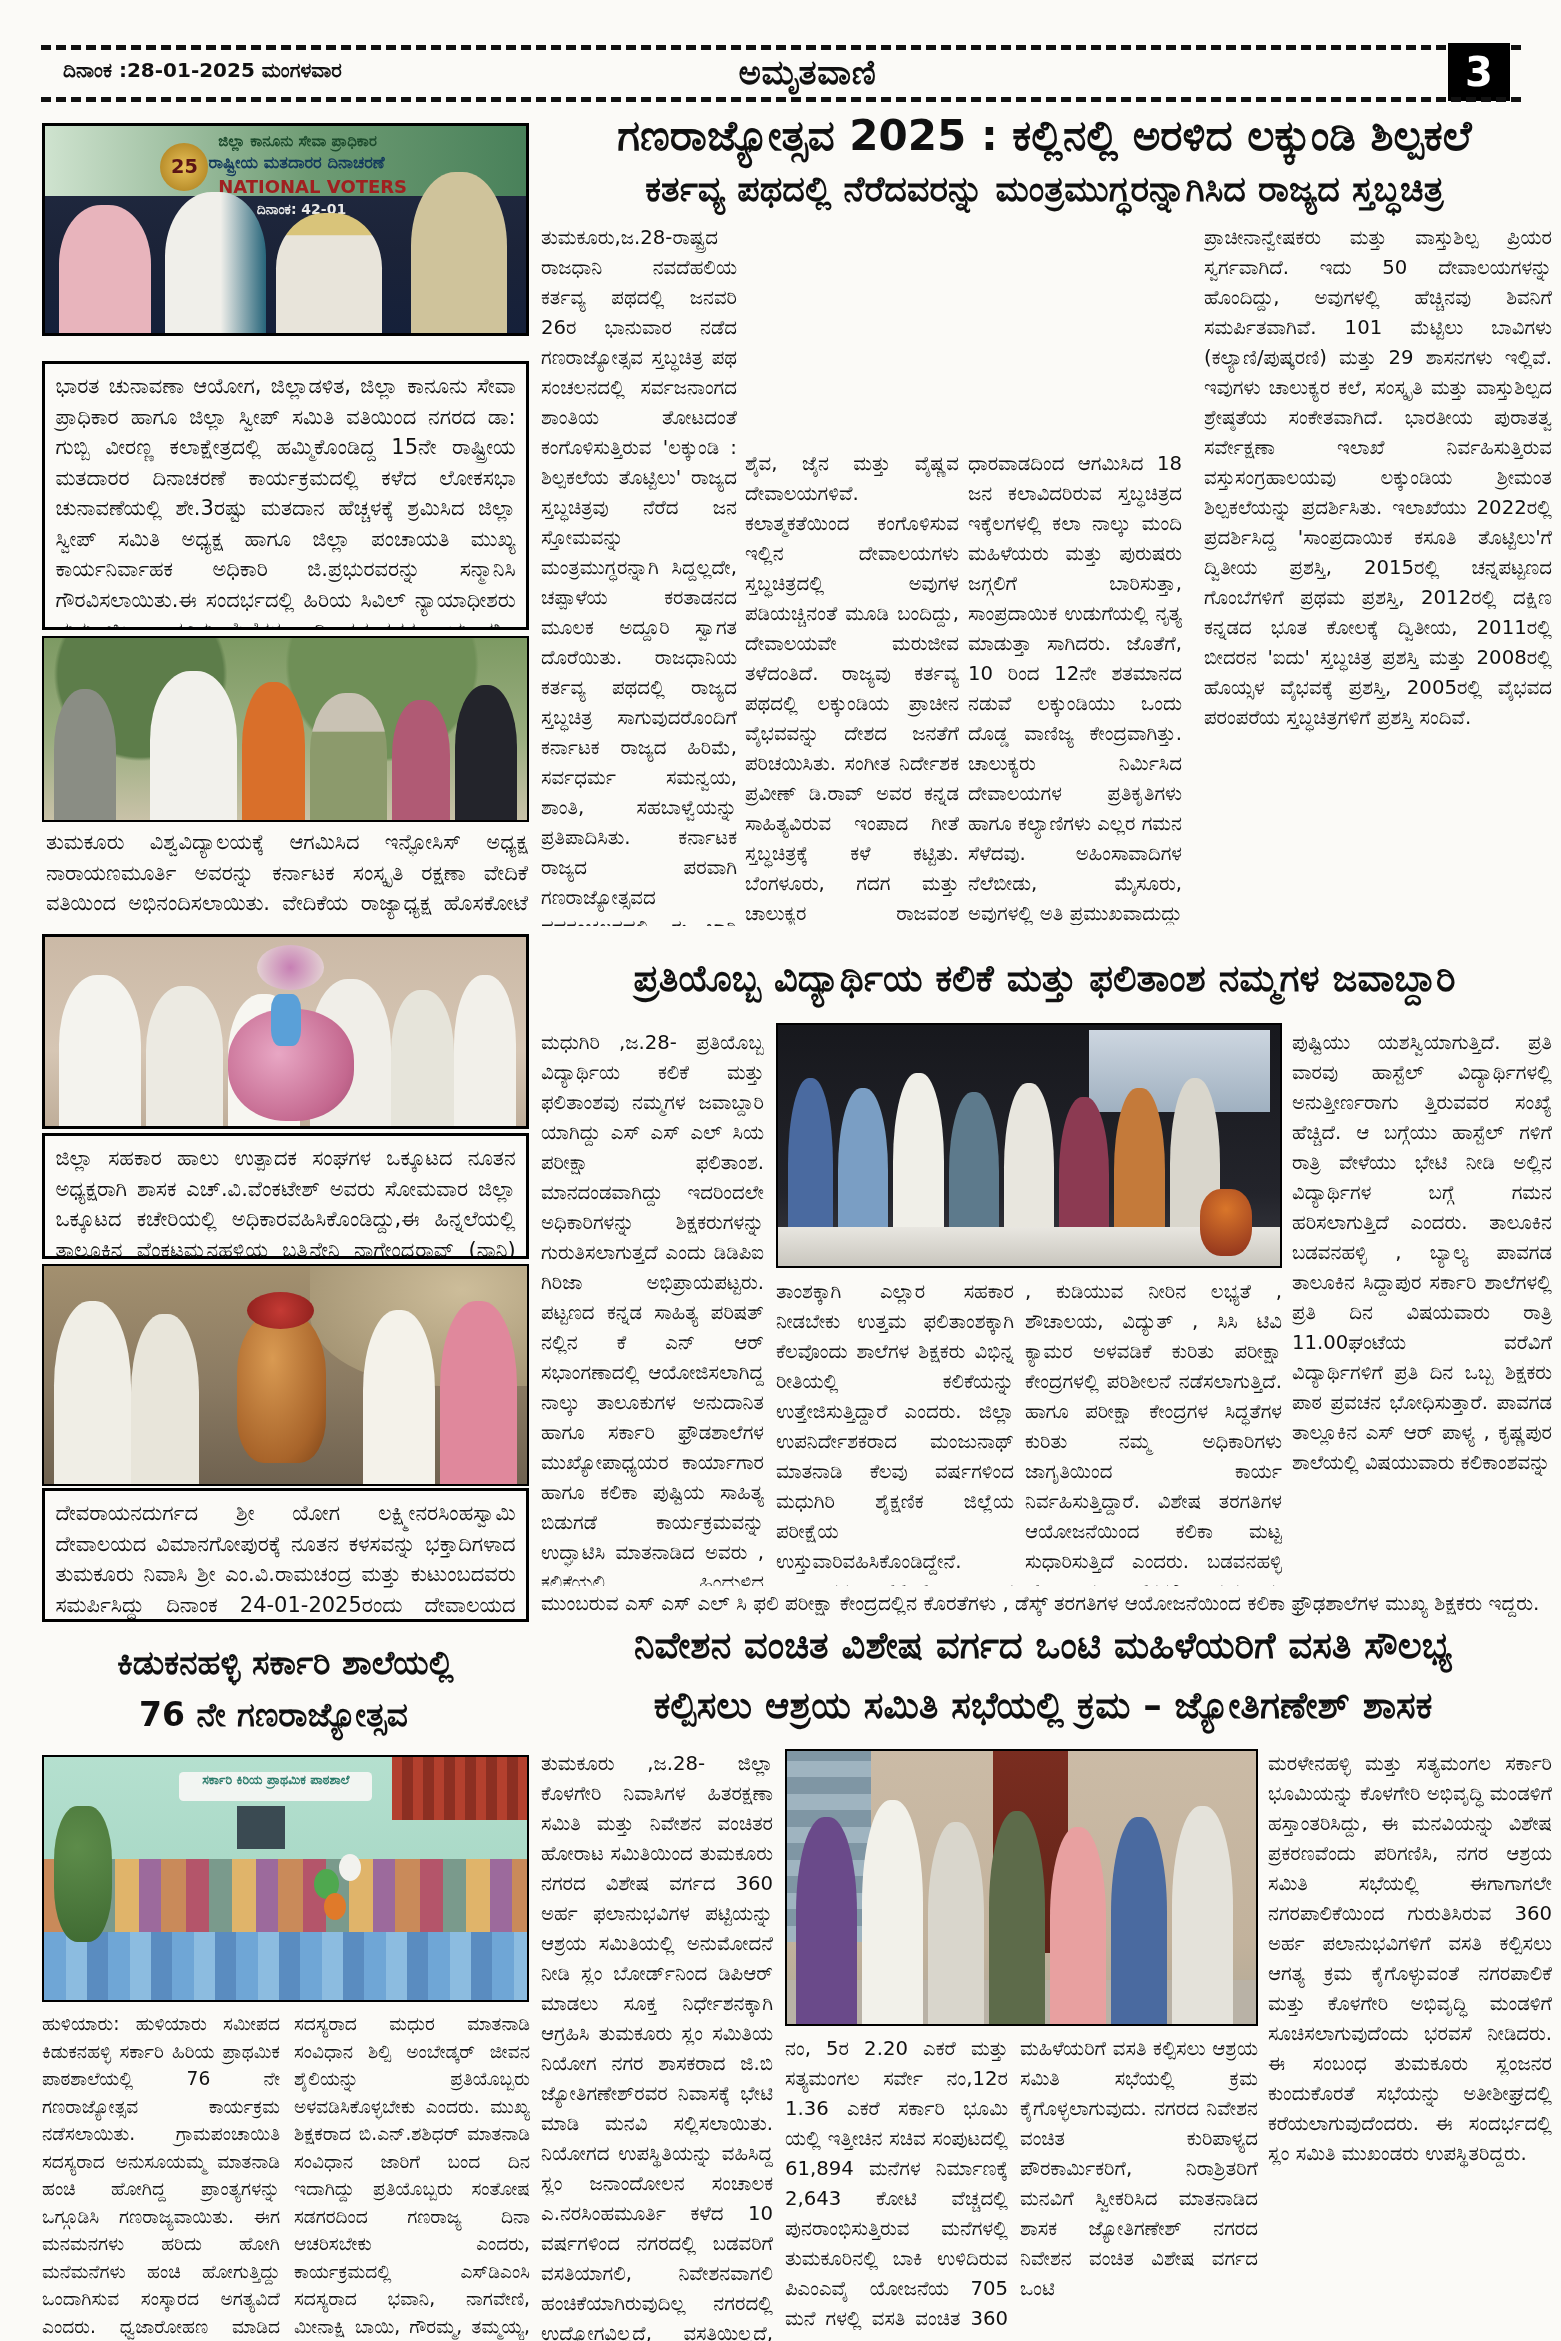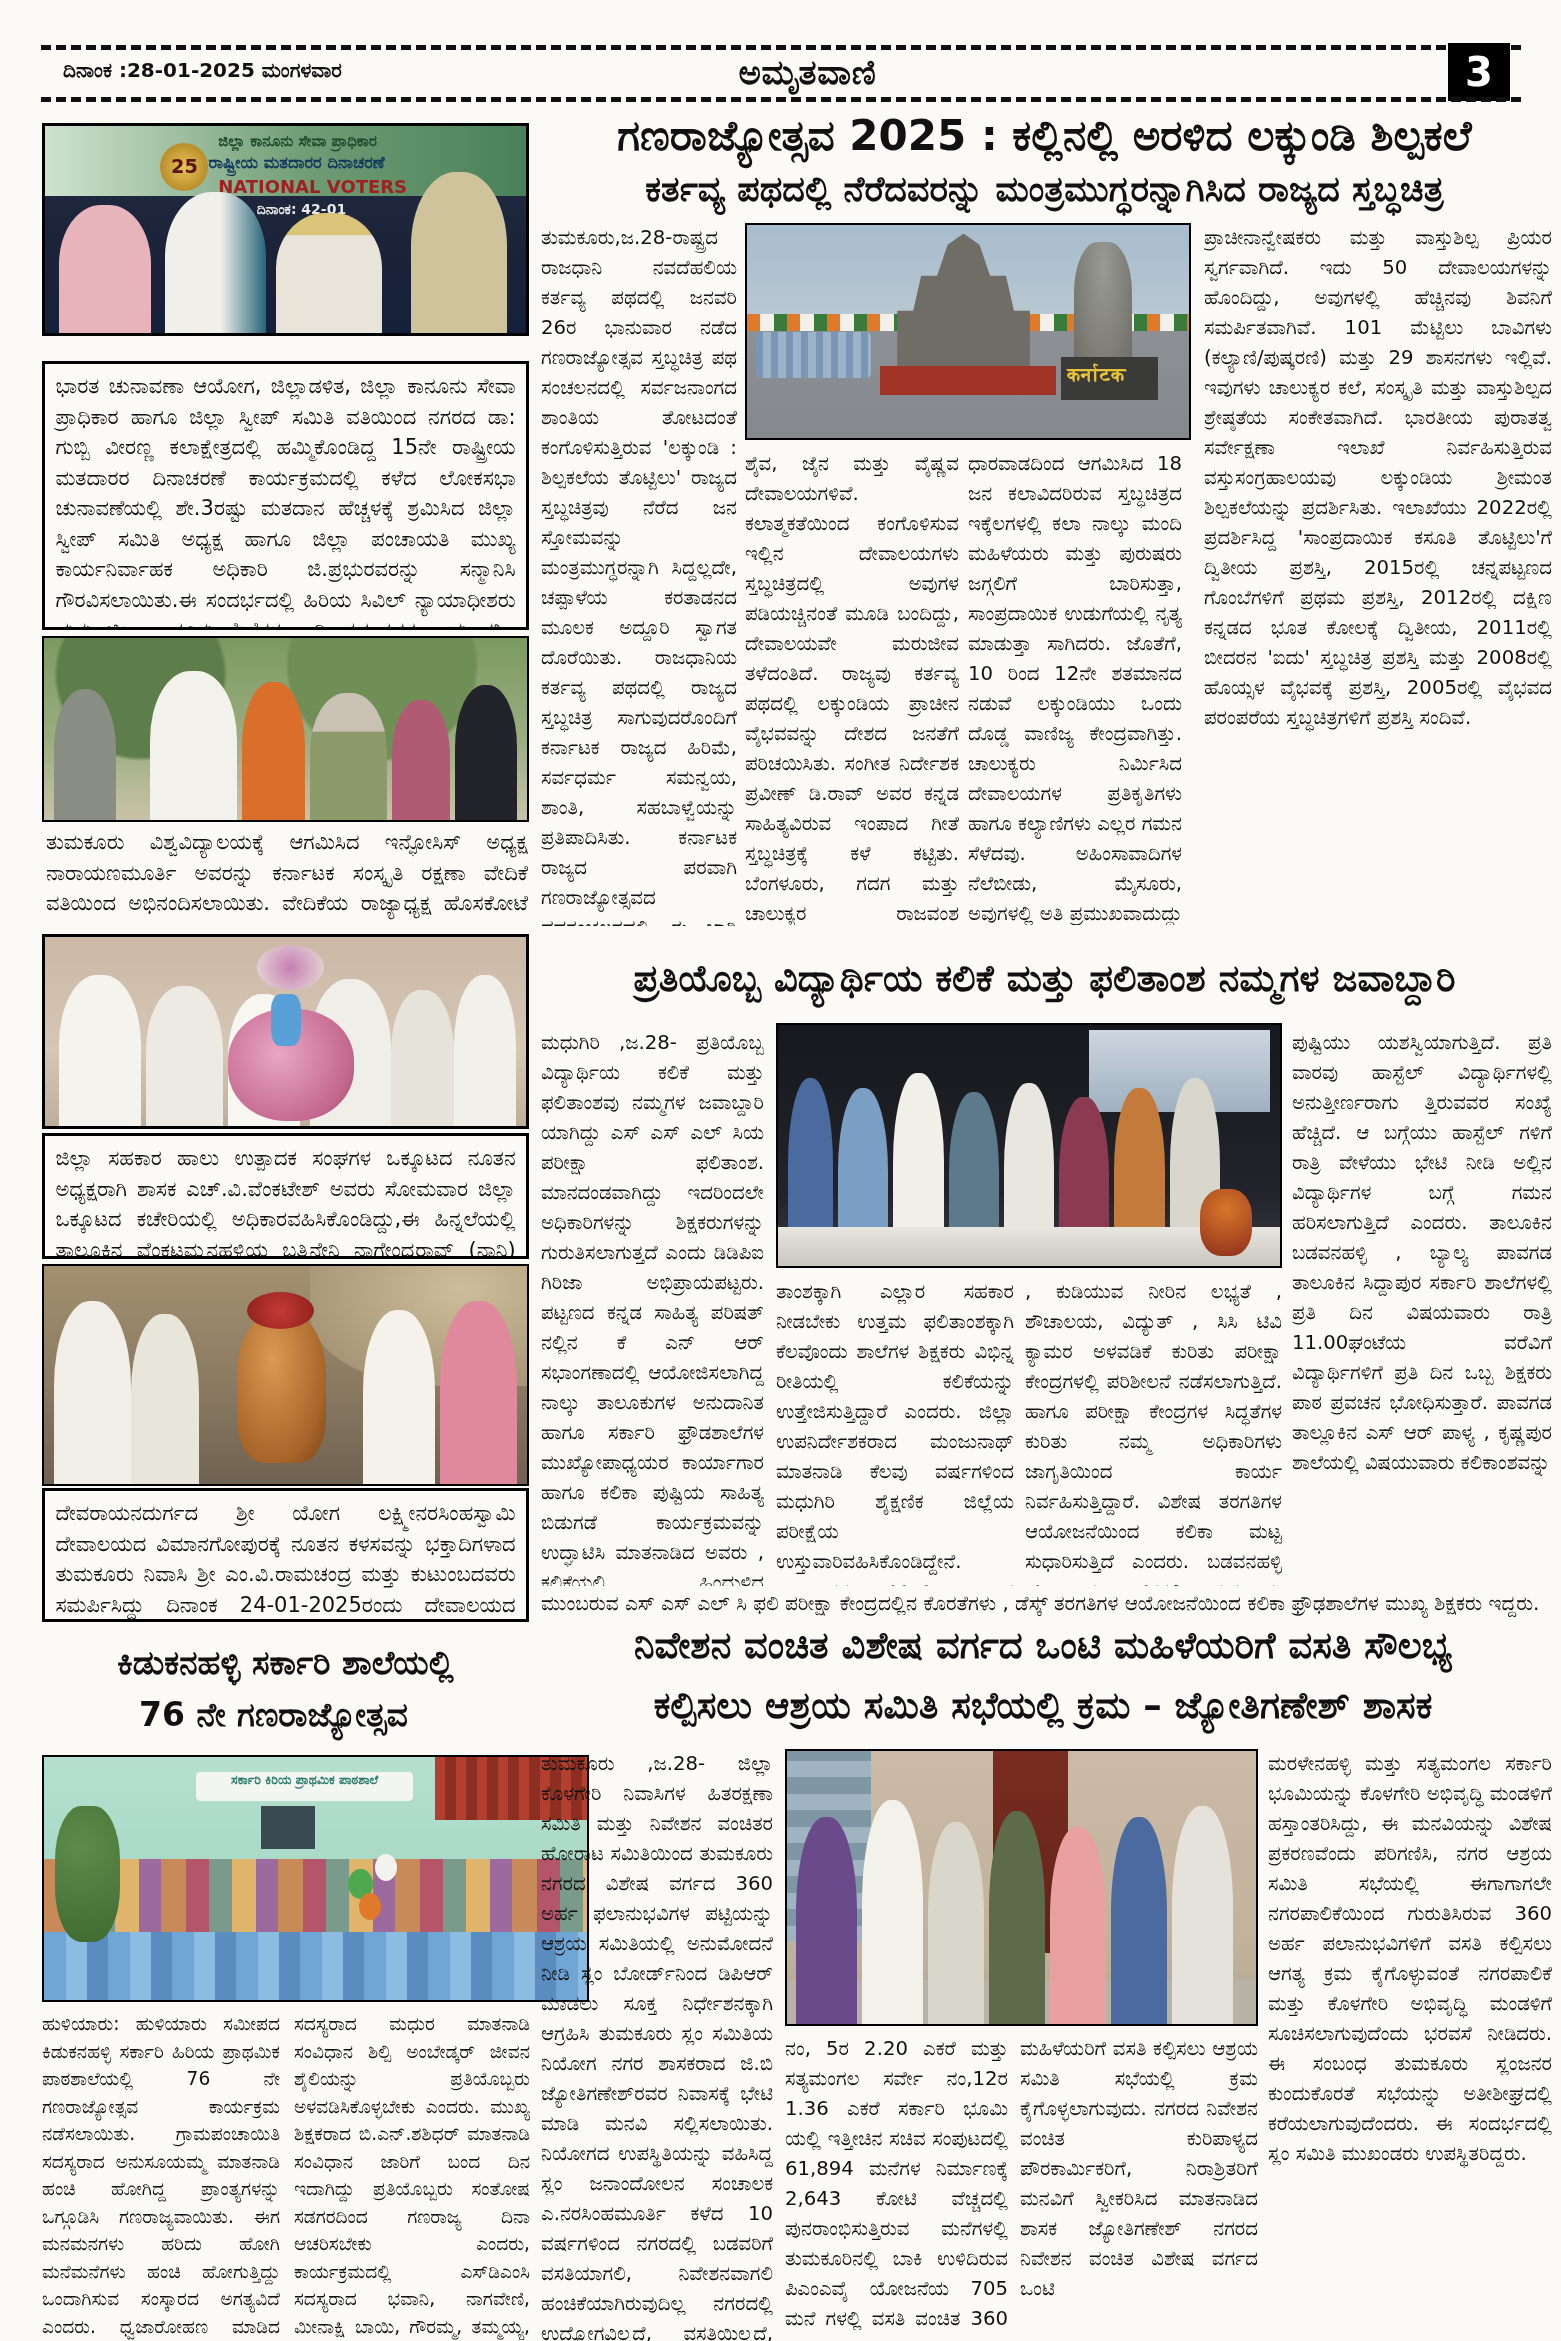--- a/index.html
+++ b/index.html
@@ -97,29 +97,20 @@
     <div class="fig" style="left:66%;width:15%;height:80%;background:#f4f2ea;"></div>
     <div class="fig" style="left:82%;width:16%;height:84%;background:#e0889c;"></div>
     <div class="abs" style="left:40%;top:22%;width:89px;height:149px;background:radial-gradient(ellipse at 40% 30%,#d99a52,#a8642a 70%,#7c4418);border-radius:40% 40% 30% 30%;"></div>
     <div class="abs" style="left:42%;top:12%;width:67px;height:37px;border-radius:50%;background:radial-gradient(circle,#c43a34,#8c1f1c);"></div>
   </div>
 
   <div class="abs frame cap pad" style="left:42px;top:1488px;width:487px;height:134px;">ದೇವರಾಯನದುರ್ಗದ ಶ್ರೀ ಯೋಗ ಲಕ್ಷ್ಮೀನರಸಿಂಹಸ್ವಾಮಿ ದೇವಾಲಯದ ವಿಮಾನಗೋಪುರಕ್ಕೆ ನೂತನ ಕಳಸವನ್ನು ಭಕ್ತಾದಿಗಳಾದ ತುಮಕೂರು ನಿವಾಸಿ ಶ್ರೀ ಎಂ.ವಿ.ರಾಮಚಂದ್ರ ಮತ್ತು ಕುಟುಂಬದವರು ಸಮರ್ಪಿಸಿದ್ದು ದಿನಾಂಕ 24-01-2025ರಂದು ದೇವಾಲಯದ ಕಾರ್ಯನಿರ್ವಾಹಕ ಅಧಿಕಾರಿ ಶ್ರೀ ಎಸ್.ಟಿ.ಸುನೀಲ್ ಕುಮಾರ್, ಅರ್ಚಕರು, ಭಕ್ತಾದಿಗಳು, ಗ್ರಾಮಸ್ಥರ ಸಮ್ಮುಖದಲ್ಲಿ ದೇವಾಲಯದ ಮತ್ತು ದಾನಿಗಳ ವತಿಯಿಂದ ಕುಂಭಾಭೀಷೇಕ ನೇರವೇರಿಸಲಾಯಿತು.</div>
 
   <div class="abs txt" style="left:541px;top:223px;width:196px;height:703px;">ತುಮಕೂರು,ಜ.28-ರಾಷ್ಟ್ರದ ರಾಜಧಾನಿ ನವದೆಹಲಿಯ ಕರ್ತವ್ಯ ಪಥದಲ್ಲಿ ಜನವರಿ 26ರ ಭಾನುವಾರ ನಡೆದ ಗಣರಾಜ್ಯೋತ್ಸವ ಸ್ತಬ್ಧಚಿತ್ರ ಪಥ ಸಂಚಲನದಲ್ಲಿ ಸರ್ವಜನಾಂಗದ ಶಾಂತಿಯ ತೋಟದಂತೆ ಕಂಗೊಳಿಸುತ್ತಿರುವ 'ಲಕ್ಕುಂಡಿ : ಶಿಲ್ಪಕಲೆಯ ತೊಟ್ಟಿಲು' ರಾಜ್ಯದ ಸ್ತಬ್ಧಚಿತ್ರವು ನೆರೆದ ಜನ ಸ್ತೋಮವನ್ನು ಮಂತ್ರಮುಗ್ಧರನ್ನಾಗಿ ಸಿದ್ದಲ್ಲದೇ, ಚಪ್ಪಾಳೆಯ ಕರತಾಡನದ ಮೂಲಕ ಅದ್ದೂರಿ ಸ್ವಾಗತ ದೊರೆಯಿತು. ರಾಜಧಾನಿಯ ಕರ್ತವ್ಯ ಪಥದಲ್ಲಿ ರಾಜ್ಯದ ಸ್ತಬ್ಧಚಿತ್ರ ಸಾಗುವುದರೊಂದಿಗೆ ಕರ್ನಾಟಕ ರಾಜ್ಯದ ಹಿರಿಮೆ, ಸರ್ವಧರ್ಮ ಸಮನ್ವಯ, ಶಾಂತಿ, ಸಹಬಾಳ್ವೆಯನ್ನು ಪ್ರತಿಪಾದಿಸಿತು. ಕರ್ನಾಟಕ ರಾಜ್ಯದ ಪರವಾಗಿ ಗಣರಾಜ್ಯೋತ್ಸವದ ಪಥಸಂಚಲನದಲ್ಲಿ ಈ ಬಾರಿ ಲಕ್ಕುಂಡಿಯ ಶಿಲ್ಪಕಲೆಯ ವೈಭವ ಕೂಡಿದ ವಿಶೇಷ ಸ್ತಬ್ಧಚಿತ್ರ ದೇಶಾದ್ಯಂತ ಎಲ್ಲರ ಮನ ಸೂರೆಗೊಂಡಿತು. ಶಿಲ್ಪಕಲೆಯ ತೊಟ್ಟಿಲಾದ ಲಕ್ಕುಂಡಿಯಲ್ಲಿ</div>
 
-  <div class="photo frame2 ph-parade" style="left:745px;top:223px;width:446px;height:217px;">
-    <div class="abs" style="left:0;top:42%;width:100%;height:8%;background:repeating-linear-gradient(90deg,#e07a2a 0 13.4px,#f2f0ea 13.4px 27px,#3a7a3a 27px 40px);"></div>
-    <div class="abs" style="left:34%;top:4%;width:30%;height:66%;background:#6f6d66;clip-path:polygon(0 100%,0 55%,12% 55%,18% 30%,30% 30%,38% 8%,50% 0,62% 8%,70% 30%,82% 30%,88% 55%,100% 55%,100% 100%);"></div>
-    <div class="abs" style="left:30%;top:66%;width:40%;height:14%;background:#a03326;"></div>
-    <div class="abs" style="left:74%;top:8%;width:13%;height:60%;background:radial-gradient(ellipse at 50% 20%,#9a9a94,#6d6d66);border-radius:40% 40% 10% 10%;"></div>
-    <div class="abs" style="left:71%;top:62%;width:22%;height:20%;background:#3a3a38;"></div>
-    <div class="ovl" style="left:72.5%;top:65%;font-size:19.3px;color:#e8c23a;">कर्नाटक</div>
-    <div class="abs" style="left:2%;top:50%;width:26%;height:22%;background:repeating-linear-gradient(90deg,#7a96b4 0 7.4px,#9db4c8 7.4px 15px);border-radius:4.5px;"></div>
-  </div>
 
   <div class="abs txt" style="left:745px;top:449px;width:214px;height:476px;">ಶೈವ, ಜೈನ ಮತ್ತು ವೈಷ್ಣವ ದೇವಾಲಯಗಳಿವೆ. ಕಲಾತ್ಮಕತೆಯಿಂದ ಕಂಗೊಳಿಸುವ ಇಲ್ಲಿನ ದೇವಾಲಯಗಳು ಸ್ತಬ್ಧಚಿತ್ರದಲ್ಲಿ ಅವುಗಳ ಪಡಿಯಚ್ಚಿನಂತೆ ಮೂಡಿ ಬಂದಿದ್ದು, ದೇವಾಲಯವೇ ಮರುಜೀವ ತಳೆದಂತಿದೆ. ರಾಜ್ಯವು ಕರ್ತವ್ಯ ಪಥದಲ್ಲಿ ಲಕ್ಕುಂಡಿಯ ಪ್ರಾಚೀನ ವೈಭವವನ್ನು ದೇಶದ ಜನತೆಗೆ ಪರಿಚಯಿಸಿತು. ಸಂಗೀತ ನಿರ್ದೇಶಕ ಪ್ರವೀಣ್ ಡಿ.ರಾವ್ ಅವರ ಕನ್ನಡ ಸಾಹಿತ್ಯವಿರುವ ಇಂಪಾದ ಗೀತೆ ಸ್ತಬ್ಧಚಿತ್ರಕ್ಕೆ ಕಳೆ ಕಟ್ಟಿತು. ಬೆಂಗಳೂರು, ಗದಗ ಮತ್ತು ಚಾಲುಕ್ಯರ ರಾಜವಂಶ ಲಕ್ಕುಂಡಿಯು ಸಂಗತಿಯಾಗಿದೆ.</div>
   <div class="abs txt" style="left:968px;top:449px;width:214px;height:476px;">ಧಾರವಾಡದಿಂದ ಆಗಮಿಸಿದ 18 ಜನ ಕಲಾವಿದರಿರುವ ಸ್ತಬ್ಧಚಿತ್ರದ ಇಕ್ಕೆಲಗಳಲ್ಲಿ ಕಲಾ ನಾಲ್ಕು ಮಂದಿ ಮಹಿಳೆಯರು ಮತ್ತು ಪುರುಷರು ಜಗ್ಗಲಿಗೆ ಬಾರಿಸುತ್ತಾ, ಸಾಂಪ್ರದಾಯಿಕ ಉಡುಗೆಯಲ್ಲಿ ನೃತ್ಯ ಮಾಡುತ್ತಾ ಸಾಗಿದರು. ಜೊತೆಗೆ, 10 ರಿಂದ 12ನೇ ಶತಮಾನದ ನಡುವೆ ಲಕ್ಕುಂಡಿಯು ಒಂದು ದೊಡ್ಡ ವಾಣಿಜ್ಯ ಕೇಂದ್ರವಾಗಿತ್ತು. ಚಾಲುಕ್ಯರು ನಿರ್ಮಿಸಿದ ದೇವಾಲಯಗಳ ಪ್ರತಿಕೃತಿಗಳು ಹಾಗೂ ಕಲ್ಯಾಣಿಗಳು ಎಲ್ಲರ ಗಮನ ಸೆಳೆದವು. ಅಹಿಂಸಾವಾದಿಗಳ ನೆಲೆಬೀಡು, ಮೈಸೂರು, ಅವುಗಳಲ್ಲಿ ಅತಿ ಪ್ರಮುಖವಾದುದ್ದು ಮನಸೂರೆಗೊಂಡಿತು.</div>
   <div class="abs txt" style="left:1204px;top:223px;width:348px;height:703px;">ಪ್ರಾಚೀನಾನ್ವೇಷಕರು ಮತ್ತು ವಾಸ್ತುಶಿಲ್ಪ ಪ್ರಿಯರ ಸ್ವರ್ಗವಾಗಿದೆ. ಇದು 50 ದೇವಾಲಯಗಳನ್ನು ಹೊಂದಿದ್ದು, ಅವುಗಳಲ್ಲಿ ಹೆಚ್ಚಿನವು ಶಿವನಿಗೆ ಸಮರ್ಪಿತವಾಗಿವೆ. 101 ಮೆಟ್ಟಿಲು ಬಾವಿಗಳು (ಕಲ್ಯಾಣಿ/ಪುಷ್ಕರಣಿ) ಮತ್ತು 29 ಶಾಸನಗಳು ಇಲ್ಲಿವೆ. ಇವುಗಳು ಚಾಲುಕ್ಯರ ಕಲೆ, ಸಂಸ್ಕೃತಿ ಮತ್ತು ವಾಸ್ತುಶಿಲ್ಪದ ಶ್ರೇಷ್ಠತೆಯ ಸಂಕೇತವಾಗಿದೆ. ಭಾರತೀಯ ಪುರಾತತ್ವ ಸರ್ವೇಕ್ಷಣಾ ಇಲಾಖೆ ನಿರ್ವಹಿಸುತ್ತಿರುವ ವಸ್ತುಸಂಗ್ರಹಾಲಯವು ಲಕ್ಕುಂಡಿಯ ಶ್ರೀಮಂತ ಶಿಲ್ಪಕಲೆಯನ್ನು ಪ್ರದರ್ಶಿಸಿತು. ಇಲಾಖೆಯು 2022ರಲ್ಲಿ ಪ್ರದರ್ಶಿಸಿದ್ದ 'ಸಾಂಪ್ರದಾಯಿಕ ಕಸೂತಿ ತೊಟ್ಟಿಲು'ಗೆ ದ್ವಿತೀಯ ಪ್ರಶಸ್ತಿ, 2015ರಲ್ಲಿ ಚನ್ನಪಟ್ಟಣದ ಗೊಂಬೆಗಳಿಗೆ ಪ್ರಥಮ ಪ್ರಶಸ್ತಿ, 2012ರಲ್ಲಿ ದಕ್ಷಿಣ ಕನ್ನಡದ ಭೂತ ಕೋಲಕ್ಕೆ ದ್ವಿತೀಯ, 2011ರಲ್ಲಿ ಬೀದರನ 'ಐದು' ಸ್ತಬ್ಧಚಿತ್ರ ಪ್ರಶಸ್ತಿ ಮತ್ತು 2008ರಲ್ಲಿ ಹೊಯ್ಸಳ ವೈಭವಕ್ಕೆ ಪ್ರಶಸ್ತಿ, 2005ರಲ್ಲಿ ವೈಭವದ ಪರಂಪರೆಯ ಸ್ತಬ್ಧಚಿತ್ರಗಳಿಗೆ ಪ್ರಶಸ್ತಿ ಸಂದಿವೆ.</div>
 
   <div class="abs hl hlm" style="left:535px;top:958px;width:1019px;">ಪ್ರತಿಯೊಬ್ಬ ವಿದ್ಯಾರ್ಥಿಯ ಕಲಿಕೆ ಮತ್ತು ಫಲಿತಾಂಶ ನಮ್ಮಗಳ ಜವಾಬ್ದಾರಿ</div>
 
   <div class="abs txt" style="left:541px;top:1028px;width:223px;height:558px;">ಮಧುಗಿರಿ ,ಜ.28- ಪ್ರತಿಯೊಬ್ಬ ವಿದ್ಯಾರ್ಥಿಯ ಕಲಿಕೆ ಮತ್ತು ಫಲಿತಾಂಶವು ನಮ್ಮಗಳ ಜವಾಬ್ದಾರಿ ಯಾಗಿದ್ದು ಎಸ್ ಎಸ್ ಎಲ್ ಸಿಯ ಪರೀಕ್ಷಾ ಫಲಿತಾಂಶ. ಮಾನದಂಡವಾಗಿದ್ದು ಇದರಿಂದಲೇ ಅಧಿಕಾರಿಗಳನ್ನು ಶಿಕ್ಷಕರುಗಳನ್ನು ಗುರುತಿಸಲಾಗುತ್ತದೆ ಎಂದು ಡಿಡಿಪಿಐ ಗಿರಿಜಾ ಅಭಿಪ್ರಾಯಪಟ್ಟರು. ಪಟ್ಟಣದ ಕನ್ನಡ ಸಾಹಿತ್ಯ ಪರಿಷತ್ ನಲ್ಲಿನ ಕೆ ಎನ್ ಆರ್ ಸಭಾಂಗಣಾದಲ್ಲಿ ಆಯೋಜಿಸಲಾಗಿದ್ದ ನಾಲ್ಕು ತಾಲೂಕುಗಳ ಅನುದಾನಿತ ಹಾಗೂ ಸರ್ಕಾರಿ ಫ್ರೌಡಶಾಲೆಗಳ ಮುಖ್ಯೋಪಾಧ್ಯಯರ ಕಾರ್ಯಾಗಾರ ಹಾಗೂ ಕಲಿಕಾ ಪುಷ್ಟಿಯ ಸಾಹಿತ್ಯ ಬಿಡುಗಡೆ ಕಾರ್ಯಕ್ರಮವನ್ನು ಉದ್ಘಾಟಿಸಿ ಮಾತನಾಡಿದ ಅವರು , ಕಲಿಕೆಯಲ್ಲಿ ಹಿಂದುಳಿದ ವಿದ್ಯಾರ್ಥಿಗಳನ್ನು</div>
 
   <div class="photo frame2 ph-stage" style="left:776px;top:1023px;width:506px;height:245px;">
@@ -137,21 +128,21 @@
   </div>
 
   <div class="abs txt" style="left:776px;top:1277px;width:238px;height:309px;">ತಾಂಶಕ್ಕಾಗಿ ಎಲ್ಲಾರ ಸಹಕಾರ ನೀಡಬೇಕು ಉತ್ತಮ ಫಲಿತಾಂಶಕ್ಕಾಗಿ ಕೆಲವೊಂದು ಶಾಲೆಗಳ ಶಿಕ್ಷಕರು ವಿಭಿನ್ನ ರೀತಿಯಲ್ಲಿ ಕಲಿಕೆಯನ್ನು ಉತ್ತೇಜಿಸುತ್ತಿದ್ದಾರೆ ಎಂದರು. ಜಿಲ್ಲಾ ಉಪನಿರ್ದೇಶಕರಾದ ಮಂಜುನಾಥ್ ಮಾತನಾಡಿ ಕೆಲವು ವರ್ಷಗಳಿಂದ ಮಧುಗಿರಿ ಶೈಕ್ಷಣಿಕ ಜಿಲ್ಲೆಯ ಪರೀಕ್ಷೆಯ ಉಸ್ತುವಾರಿವಹಿಸಿಕೊಂಡಿದ್ದೇನೆ. ಅಧಿಕಾರಿಗಳು ಶಾಲೆಗೆ ಭೇಟಿ ನೀಡಿದಾಗ ಮೊದಲು ವಿಷಯವಾರು ಶಿಕ್ಷಕರ ಸಮಸ್ಯೆ</div>
   <div class="abs txt" style="left:1025px;top:1277px;width:257px;height:309px;">, ಕುಡಿಯುವ ನೀರಿನ ಲಭ್ಯತೆ , ಶೌಚಾಲಯ, ವಿದ್ಯುತ್ , ಸಿಸಿ ಟಿವಿ ಕ್ಯಾಮರ ಅಳವಡಿಕೆ ಕುರಿತು ಪರೀಕ್ಷಾ ಕೇಂದ್ರಗಳಲ್ಲಿ ಪರಿಶೀಲನೆ ನಡೆಸಲಾಗುತ್ತಿದೆ. ಹಾಗೂ ಪರೀಕ್ಷಾ ಕೇಂದ್ರಗಳ ಸಿದ್ಧತೆಗಳ ಕುರಿತು ನಮ್ಮ ಅಧಿಕಾರಿಗಳು ಜಾಗೃತಿಯಿಂದ ಕಾರ್ಯ ನಿರ್ವಹಿಸುತ್ತಿದ್ದಾರೆ. ವಿಶೇಷ ತರಗತಿಗಳ ಆಯೋಜನೆಯಿಂದ ಕಲಿಕಾ ಮಟ್ಟ ಸುಧಾರಿಸುತ್ತಿದೆ ಎಂದರು. ಬಡವನಹಳ್ಳಿ ಹೋಬಳಿಯ ಶಾಲೆಗಳಲ್ಲಿ ವಿಷಯವಾರು ಕಲಿಕಾಂಶ ಬೋಧನೆ ನಡೆಯುತ್ತಿದೆ.</div>
   <div class="abs txt" style="left:1292px;top:1028px;width:260px;height:558px;">ಪುಷ್ಟಿಯು ಯಶಸ್ವಿಯಾಗುತ್ತಿದೆ. ಪ್ರತಿ ವಾರವು ಹಾಸ್ಟೆಲ್ ವಿದ್ಯಾರ್ಥಿಗಳಲ್ಲಿ ಅನುತ್ತೀರ್ಣರಾಗು ತ್ತಿರುವವರ ಸಂಖ್ಯೆ ಹೆಚ್ಚಿದೆ. ಆ ಬಗ್ಗೆಯು ಹಾಸ್ಟೆಲ್ ಗಳಿಗೆ ರಾತ್ರಿ ವೇಳೆಯು ಭೇಟಿ ನೀಡಿ ಅಲ್ಲಿನ ವಿದ್ಯಾರ್ಥಿಗಳ ಬಗ್ಗೆ ಗಮನ ಹರಿಸಲಾಗುತ್ತಿದೆ ಎಂದರು. ತಾಲೂಕಿನ ಬಡವನಹಳ್ಳಿ , ಬ್ಯಾಲ್ಯ ಪಾವಗಡ ತಾಲೂಕಿನ ಸಿದ್ದಾಪುರ ಸರ್ಕಾರಿ ಶಾಲೆಗಳಲ್ಲಿ ಪ್ರತಿ ದಿನ ವಿಷಯವಾರು ರಾತ್ರಿ 11.00ಘಂಟೆಯ ವರೆವಿಗೆ ವಿದ್ಯಾರ್ಥಿಗಳಿಗೆ ಪ್ರತಿ ದಿನ ಒಬ್ಬ ಶಿಕ್ಷಕರು ಪಾಠ ಪ್ರವಚನ ಭೋಧಿಸುತ್ತಾರೆ. ಪಾವಗಡ ತಾಲ್ಲೂಕಿನ ಎಸ್ ಆರ್ ಪಾಳ್ಯ , ಕೃಷ್ಣಪುರ ಶಾಲೆಯಲ್ಲಿ ವಿಷಯುವಾರು ಕಲಿಕಾಂಶವನ್ನು</div>
   <div class="abs hl hlb" style="left:42px;top:1645px;width:487px;">ಕಿಡುಕನಹಳ್ಳಿ ಸರ್ಕಾರಿ ಶಾಲೆಯಲ್ಲಿ</div>
 
   <div class="abs footerline" style="left:541px;top:1591px;width:1011px;height:27px;">ಮುಂಬರುವ ಎಸ್ ಎಸ್ ಎಲ್ ಸಿ ಫಲಿ  ಪರೀಕ್ಷಾ ಕೇಂದ್ರದಲ್ಲಿನ ಕೊರತೆಗಳು , ಡೆಸ್ಕ್  ತರಗತಿಗಳ ಆಯೋಜನೆಯಿಂದ ಕಲಿಕಾ  ಫ್ರೌಢಶಾಲೆಗಳ ಮುಖ್ಯ ಶಿಕ್ಷಕರು ಇದ್ದರು.</div>
   <div class="abs hl hlb" style="left:30px;top:1697px;width:487px;">76 ನೇ ಗಣರಾಜ್ಯೋತ್ಸವ</div>
 
-  <div class="photo frame2 ph-school" style="left:42px;top:1755px;width:547px;height:247px;">
+  <div class="photo frame2 ph-school" style="left:42px;top:1755px;width:487px;height:247px;">
     <div class="abs" style="left:72%;top:0;width:28%;height:26%;background:repeating-linear-gradient(90deg,#b3402e 0 10.4px,#8c2f22 10.4px 21px);"></div>
     <div class="abs" style="left:28%;top:6%;width:40%;height:12%;background:#f2f5f2;border-radius:4.5px;text-align:center;">
       <span class="ovl" style="position:static;font-size:12.6px;color:#2a7a6a;">ಸರ್ಕಾರಿ ಕಿರಿಯ ಪ್ರಾಥಮಿಕ ಪಾಠಶಾಲೆ</span>
     </div>
     <div class="abs" style="left:40%;top:20%;width:10%;height:18%;background:#3a4a52;"></div>
     <div class="abs" style="left:0;top:42%;width:100%;height:34%;background:repeating-linear-gradient(90deg,#c98a5a 0 25px,#b4556a 25px 48px,#7a9a8c 48px 71px,#e0b46a 71px 95px,#9c6a9c 95px 117px);"></div>
     <div class="abs" style="left:0;top:72%;width:100%;height:28%;background:repeating-linear-gradient(90deg,#6fa6d6 0 22px,#8cbce0 22px 43px,#5a8cc0 43px 64px);"></div>
     <div class="abs" style="left:56%;top:46%;width:25px;height:30px;border-radius:50%;background:#4fa84f;"></div>
     <div class="abs" style="left:61%;top:40%;width:22px;height:27px;border-radius:50%;background:#f2f2ee;"></div>
     <div class="abs" style="left:58%;top:56%;width:22px;height:27px;border-radius:50%;background:#e07a2a;"></div>

